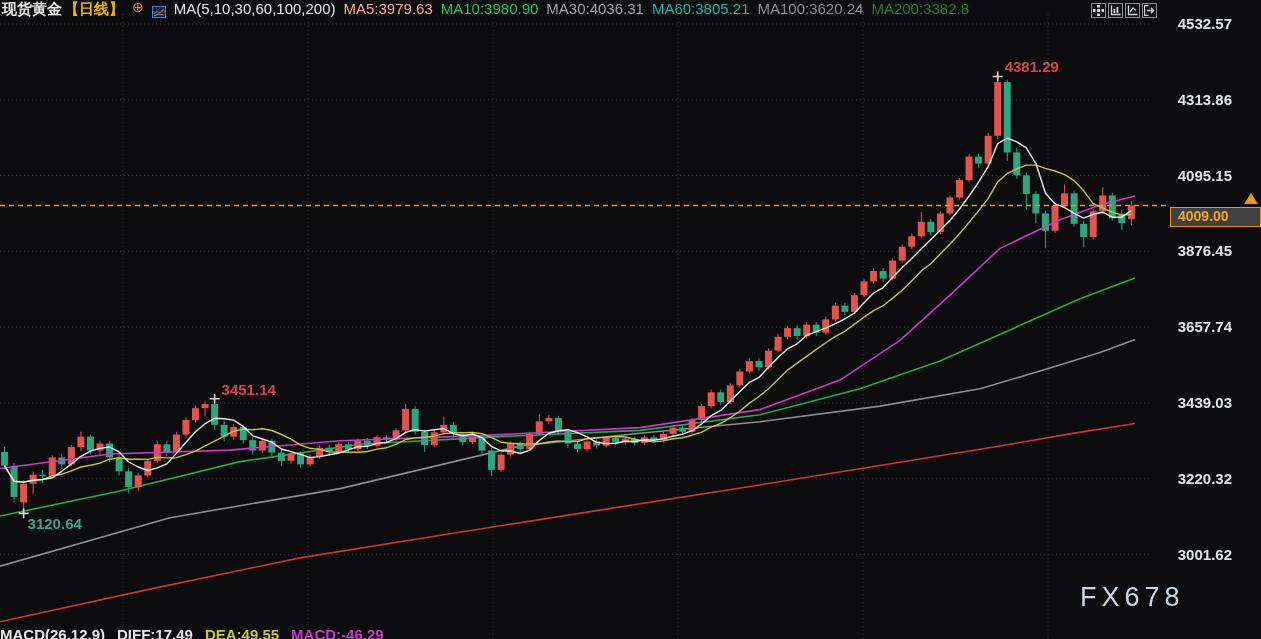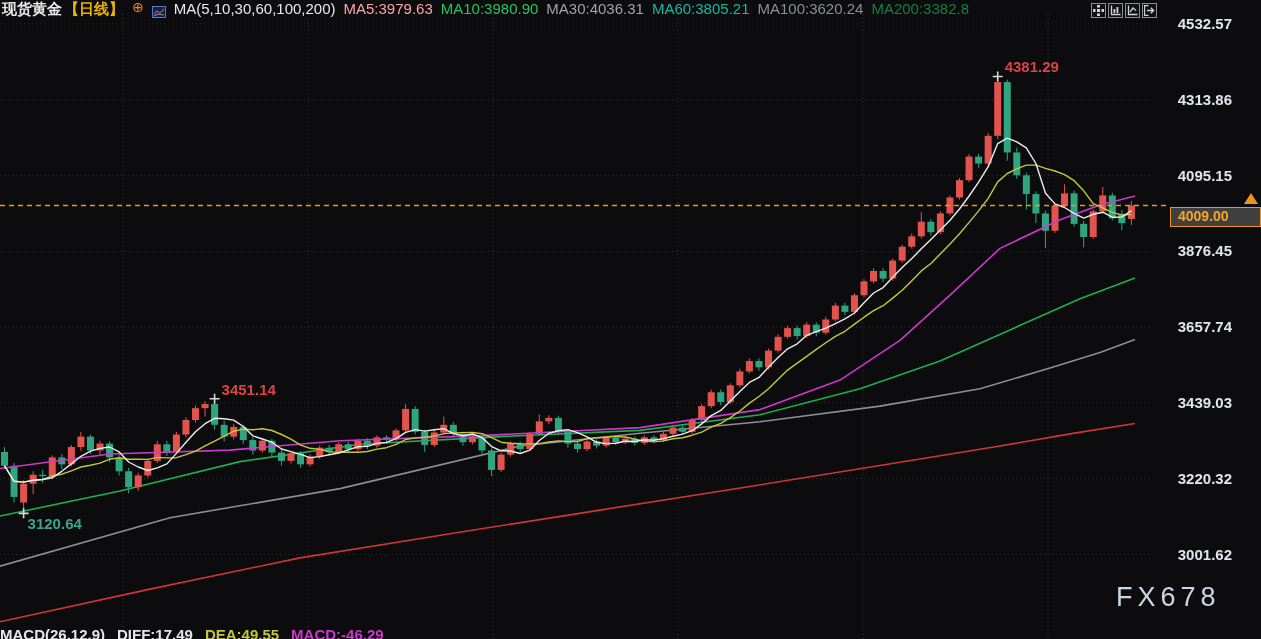--- a/index.html
+++ b/index.html
@@ -13,21 +13,21 @@
   .minichart{display:inline-flex;align-items:center;}
   .toolbar{position:absolute;top:3px;left:1091px;display:flex;gap:2px;z-index:6;}
   .tool{width:15px;height:15px;border:1px solid #8a8d92;box-sizing:border-box;display:flex;
         align-items:center;justify-content:center;background:#121214;cursor:pointer;}
   .pricetag{position:absolute;left:1170px;top:207px;width:82px;height:18px;border:1px solid #f0921e;
             background:#404040;color:#f5a623;font-size:14px;font-weight:700;display:flex;
             align-items:flex-start;padding-left:7px;z-index:5;}
   .arrow-up{position:absolute;left:1244px;top:193px;width:0;height:0;z-index:5;
             border-left:7px solid transparent;border-right:7px solid transparent;
             border-bottom:11px solid #f0921e;}
-  .watermark{position:absolute;left:1116px;top:582px;font-size:27px;letter-spacing:5px;
+  .watermark{position:absolute;left:1080px;top:582px;font-size:27px;letter-spacing:5px;
              color:#ccd6e2;z-index:5;font-weight:400;}
   .footer{position:absolute;left:0;top:626px;display:flex;gap:12px;z-index:6;font-size:15px;
           font-weight:700;color:#e6e6e6;white-space:nowrap;}
 </style>
 </head>
 <body>
 
 <svg id="chart" width="1261" height="639">
     <line x1="123" y1="14" x2="123" y2="639" stroke="#34353b" stroke-width="1" stroke-dasharray="1,3"></line>
     <line x1="308" y1="14" x2="308" y2="639" stroke="#34353b" stroke-width="1" stroke-dasharray="1,3"></line>

